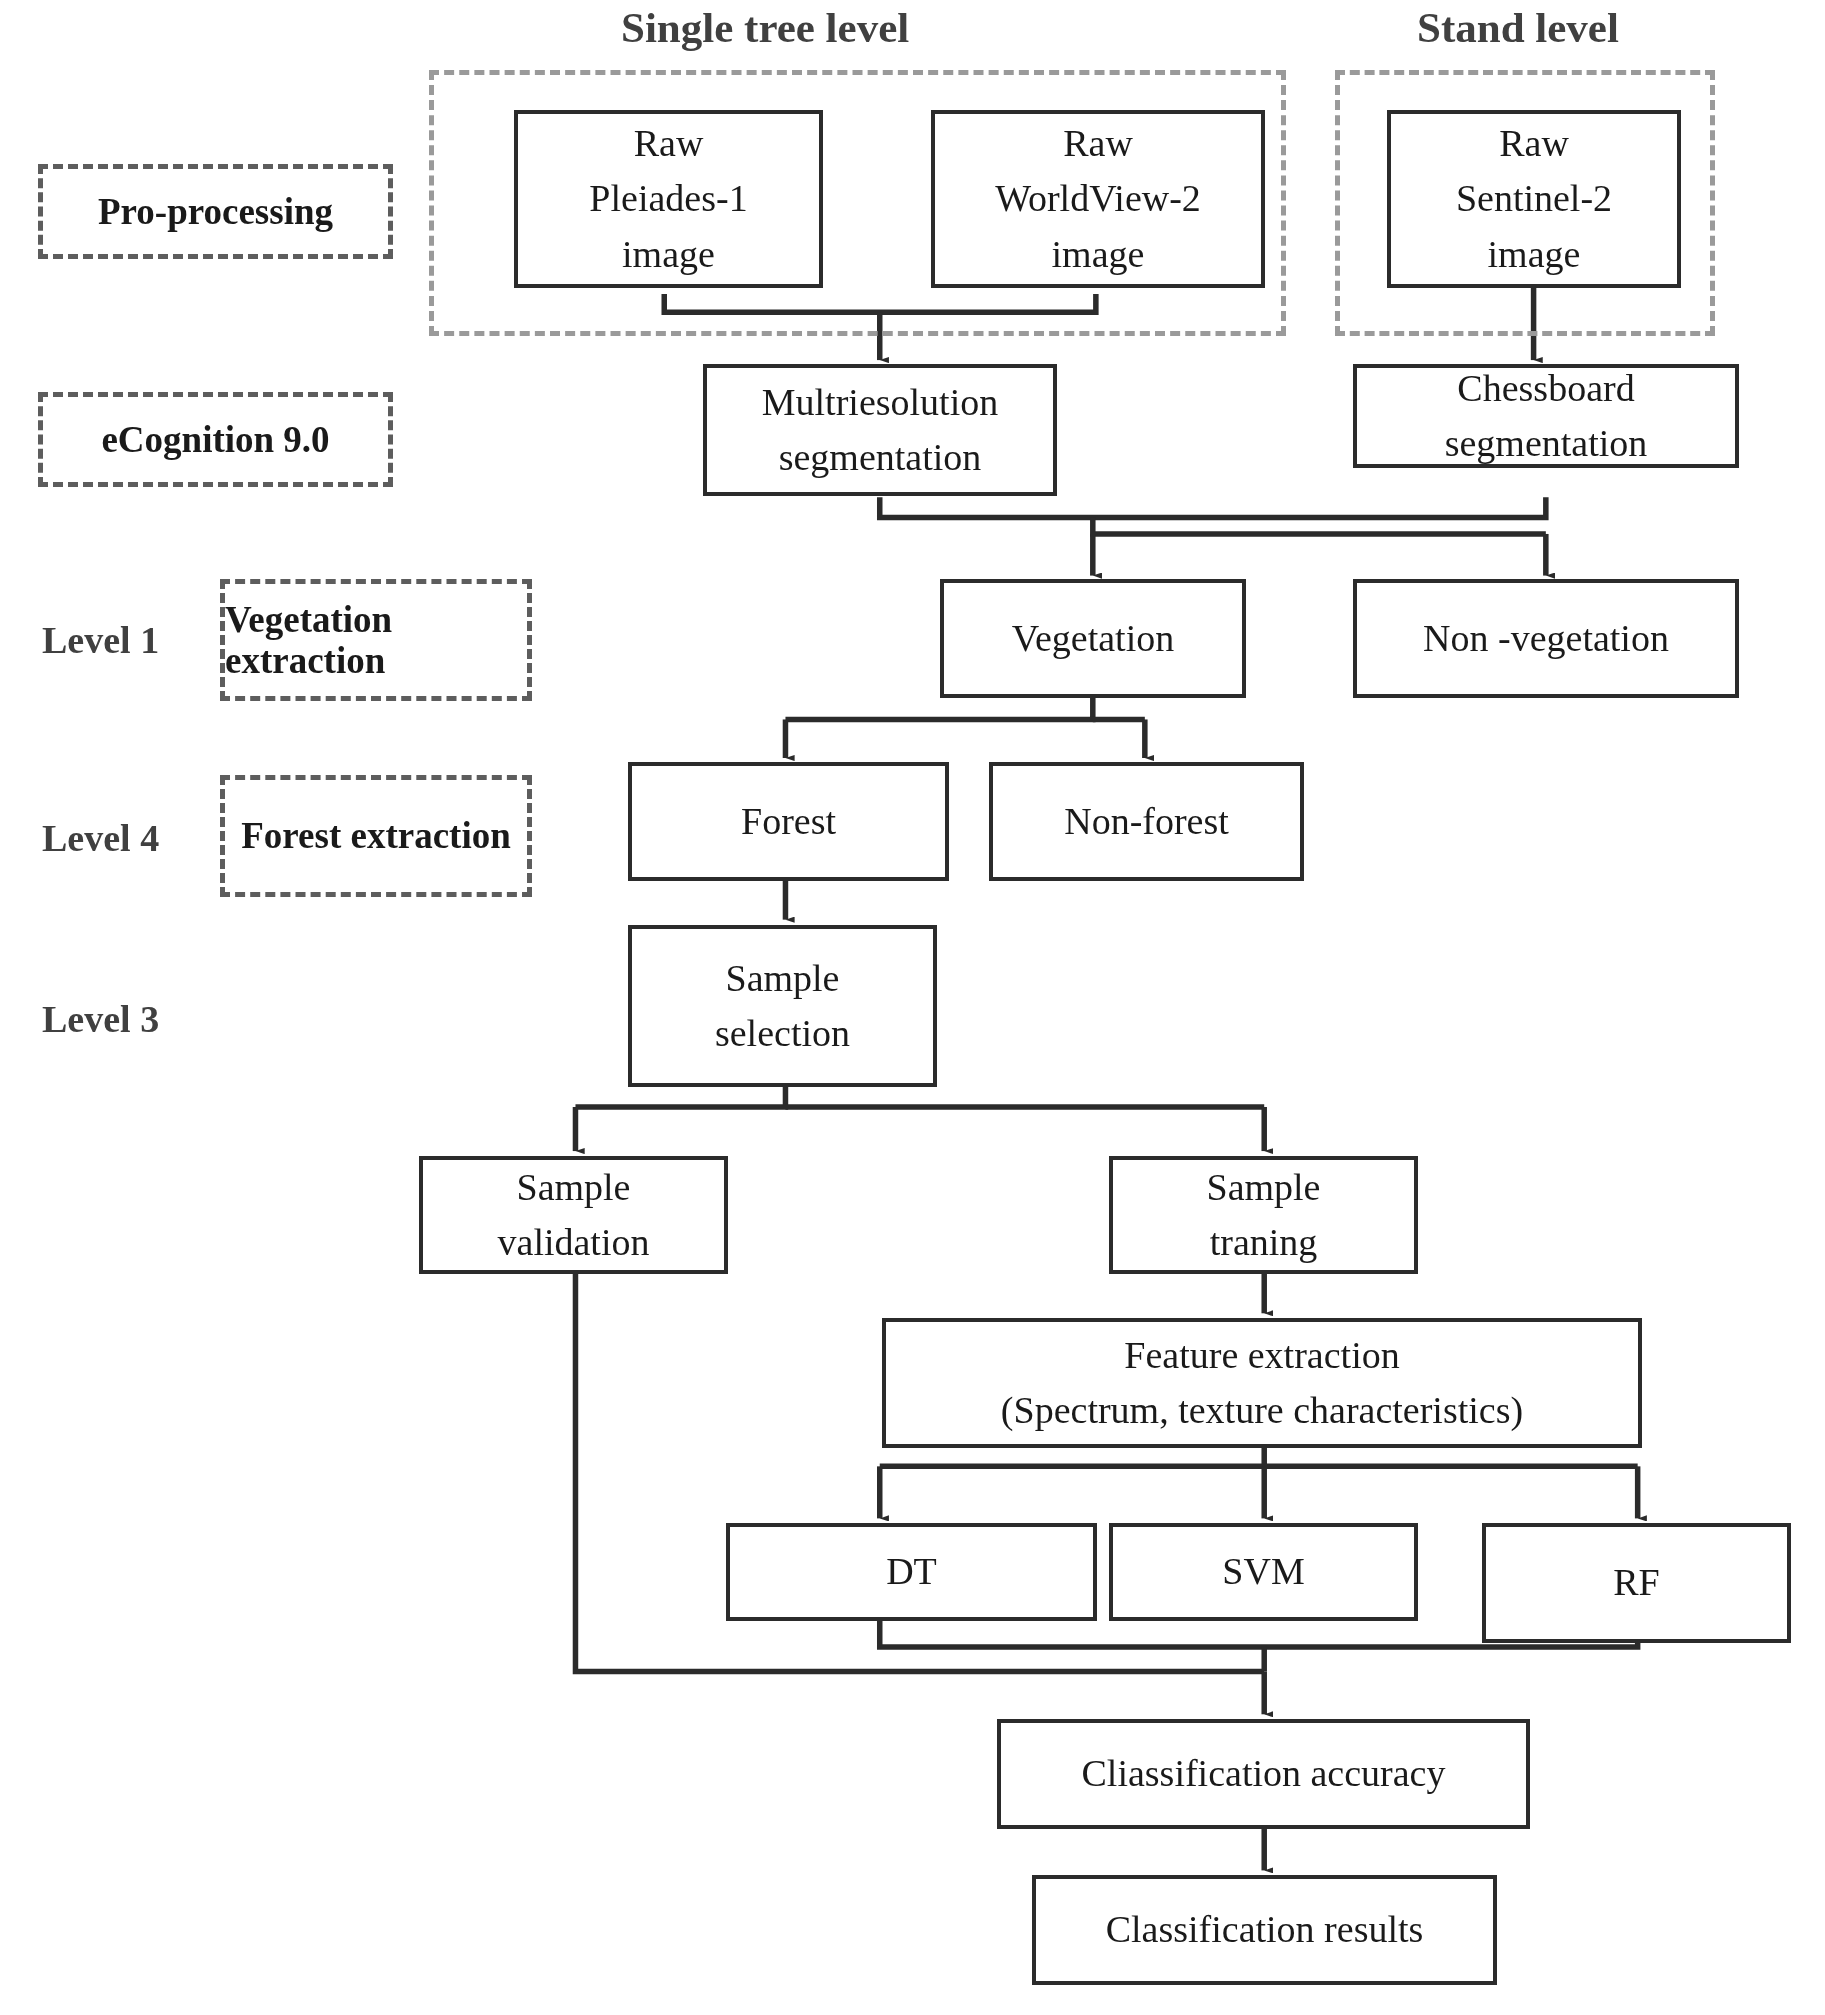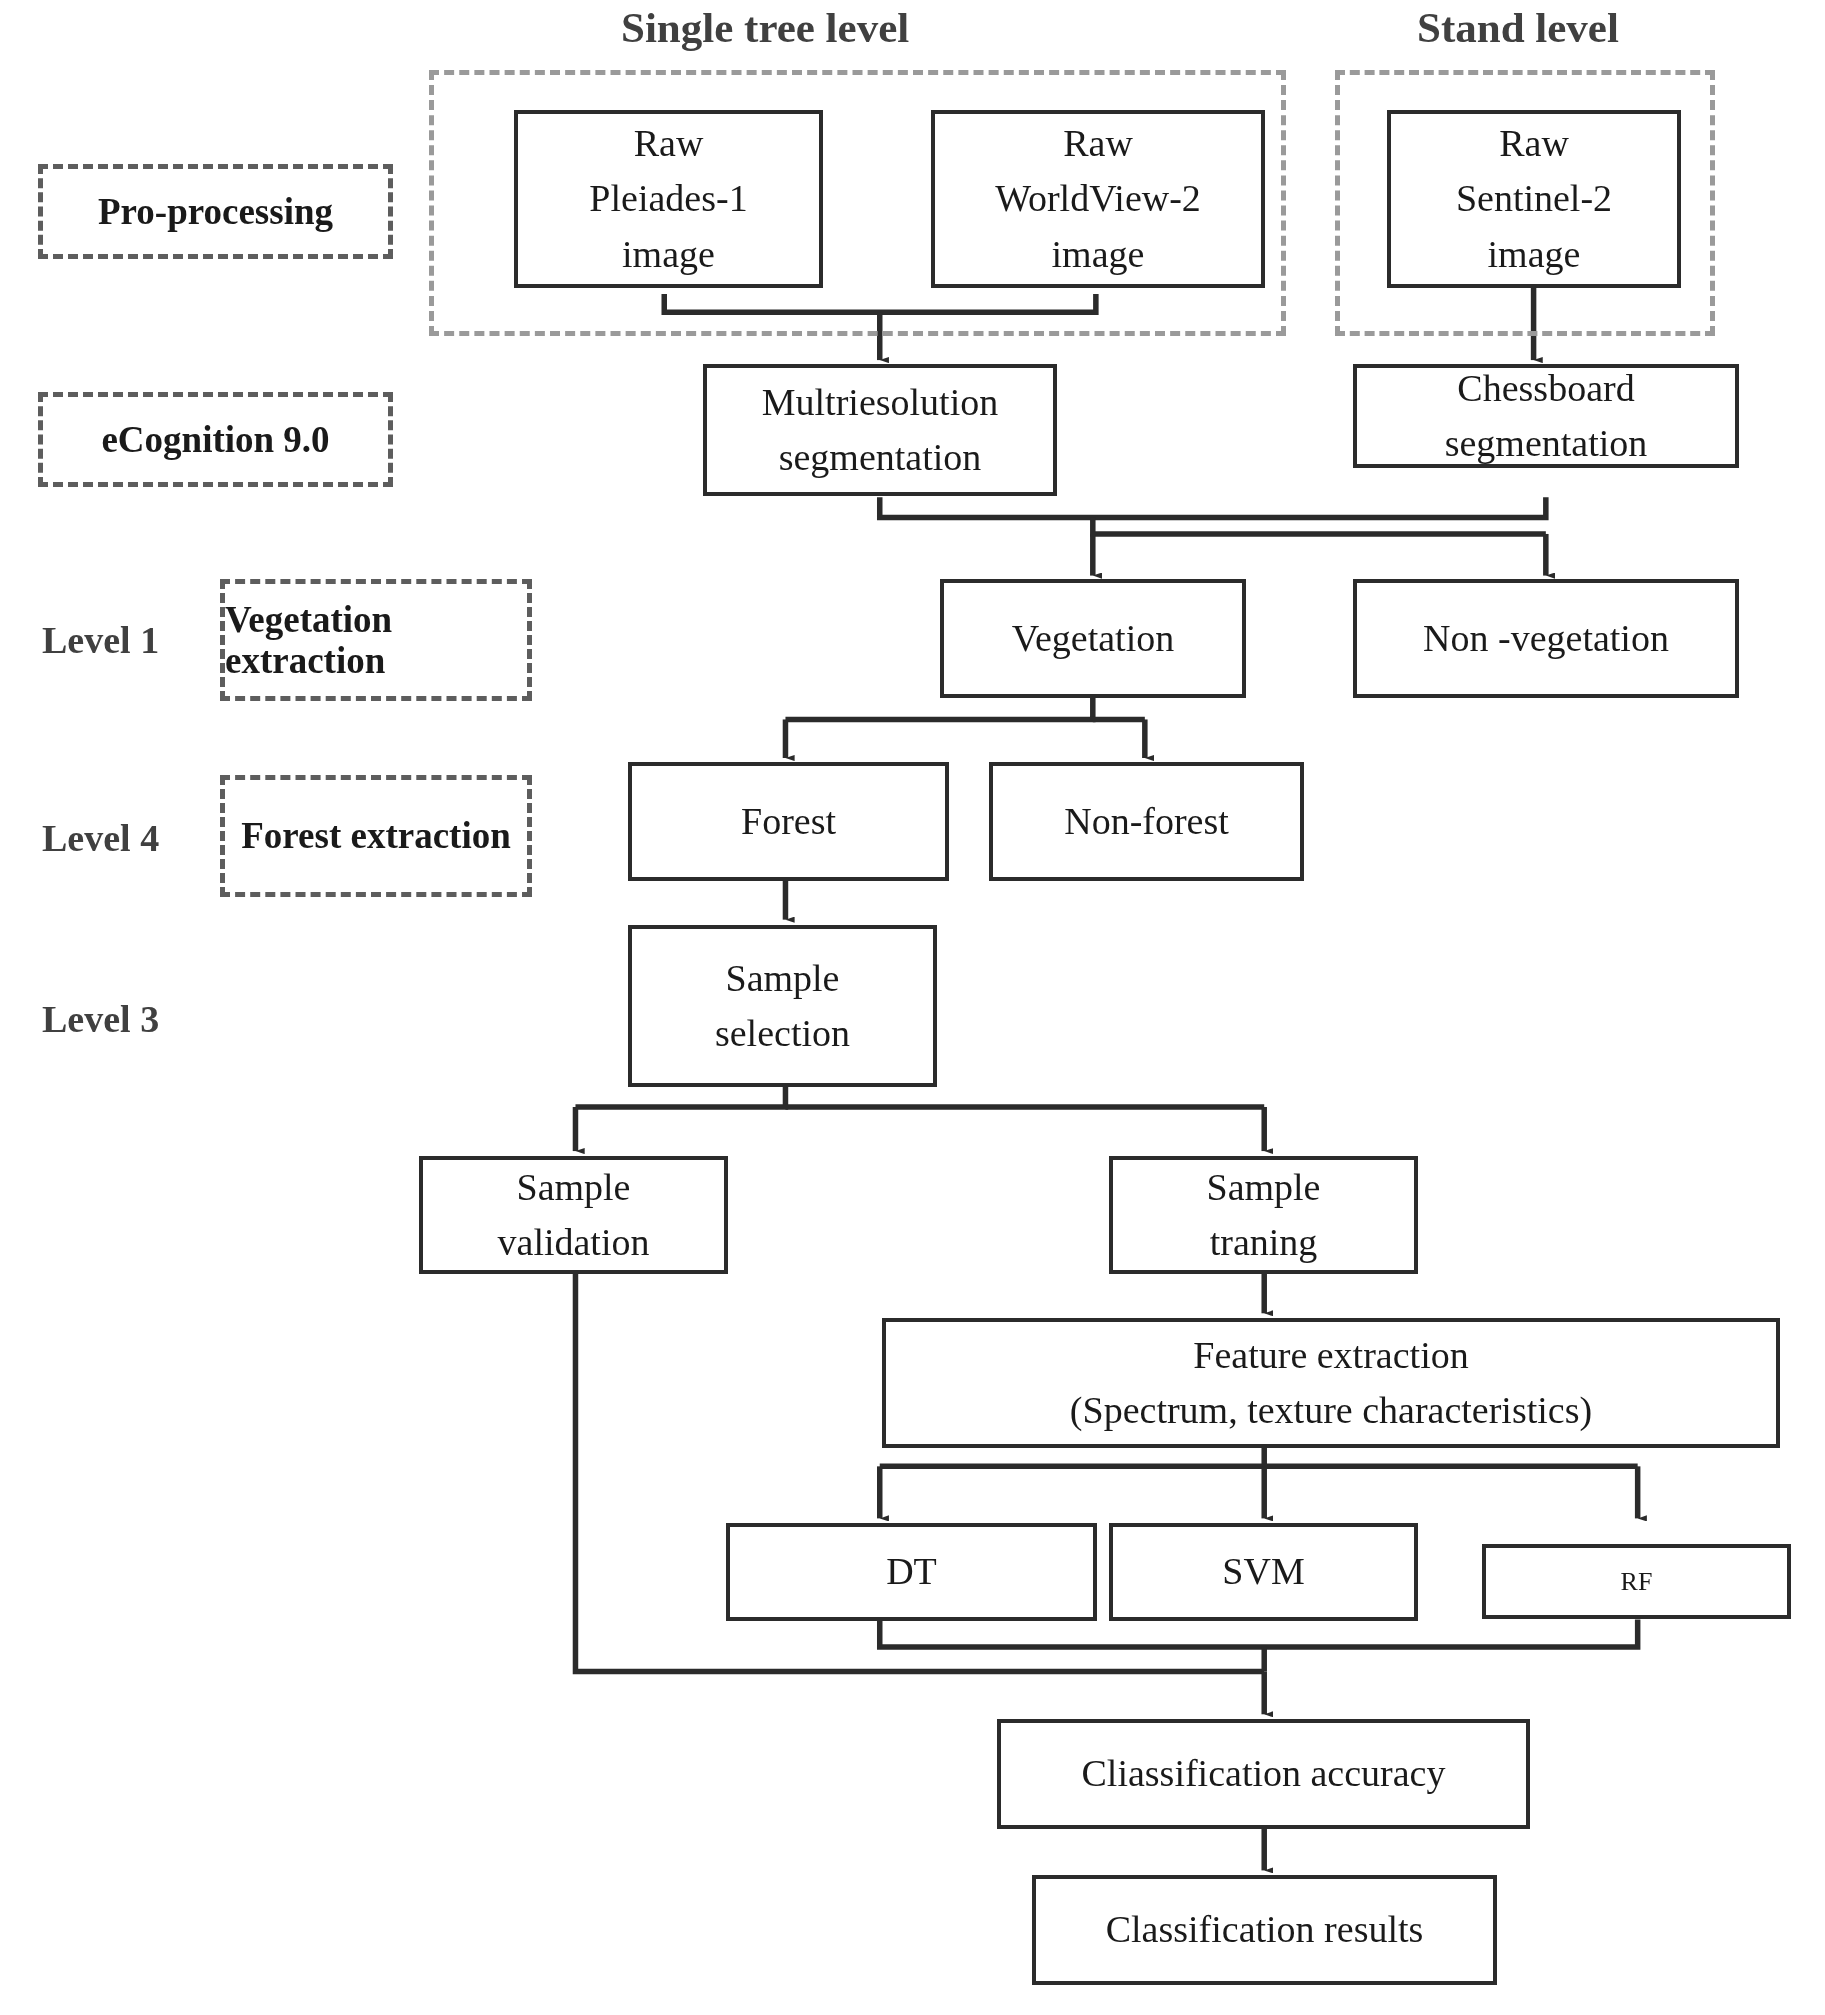--- a/index.html
+++ b/index.html
@@ -193,32 +193,32 @@
 
   <div class="node" style="left:419px; top:1156px; width:309px; height:118px; font-size:38px;">
     <span style="white-space:pre-line;">Sample
 validation</span>
   </div>
   <div class="node" style="left:1109px; top:1156px; width:309px; height:118px; font-size:38px;">
     <span style="white-space:pre-line;">Sample
 traning</span>
   </div>
 
-  <div class="node" style="left:882px; top:1318px; width:898px; height:130px; font-size:38px;">
+  <div class="node" style="left:882px; top:1318px; width:760px; height:130px; font-size:38px;">
     <span style="white-space:pre-line;">Feature extraction
 (Spectrum, texture characteristics)</span>
   </div>
 
   <div class="node" style="left:726px; top:1523px; width:371px; height:98px; font-size:38px;">
     <span>DT</span>
   </div>
   <div class="node" style="left:1109px; top:1523px; width:309px; height:98px; font-size:38px;">
     <span>SVM</span>
   </div>
-  <div class="node" style="left:1482px; top:1523px; width:309px; height:75px; font-size:26px;margin-top:21px;">
+  <div class="node" style="left:1482px; top:1523px; width:309px; height:120px; font-size:38px;">
     <span>RF</span>
   </div>
 
   <div class="node" style="left:997px; top:1719px; width:533px; height:110px; font-size:38px;">
     <span>Cliassification accuracy</span>
   </div>
   <div class="node" style="left:1032px; top:1875px; width:465px; height:110px; font-size:38px;">
     <span>Classification results</span>
   </div>
 

